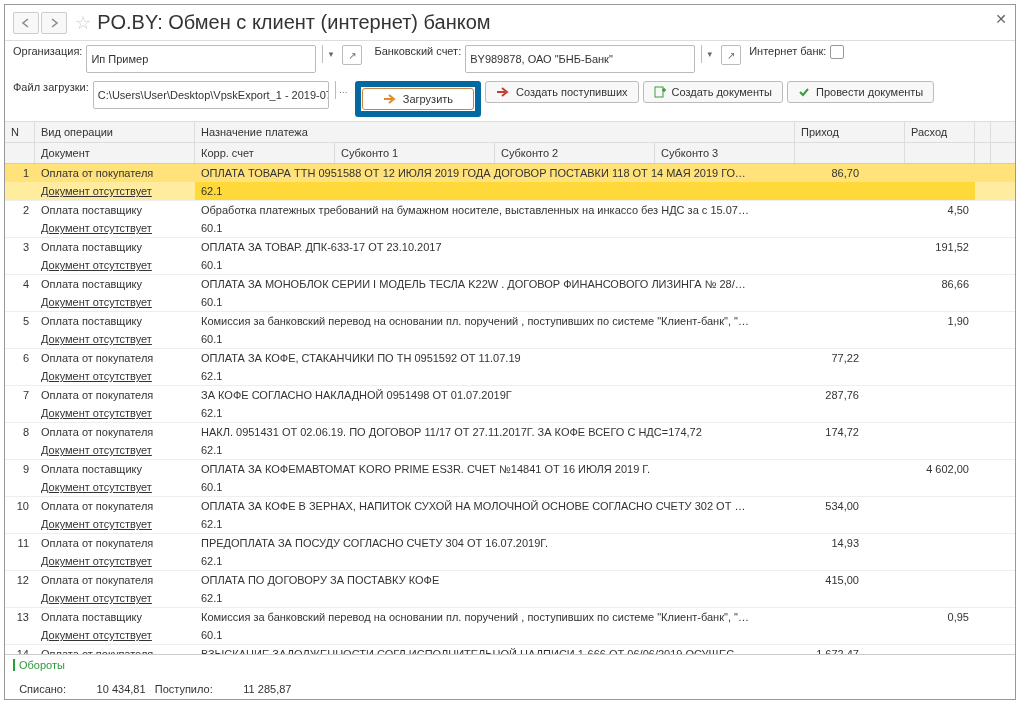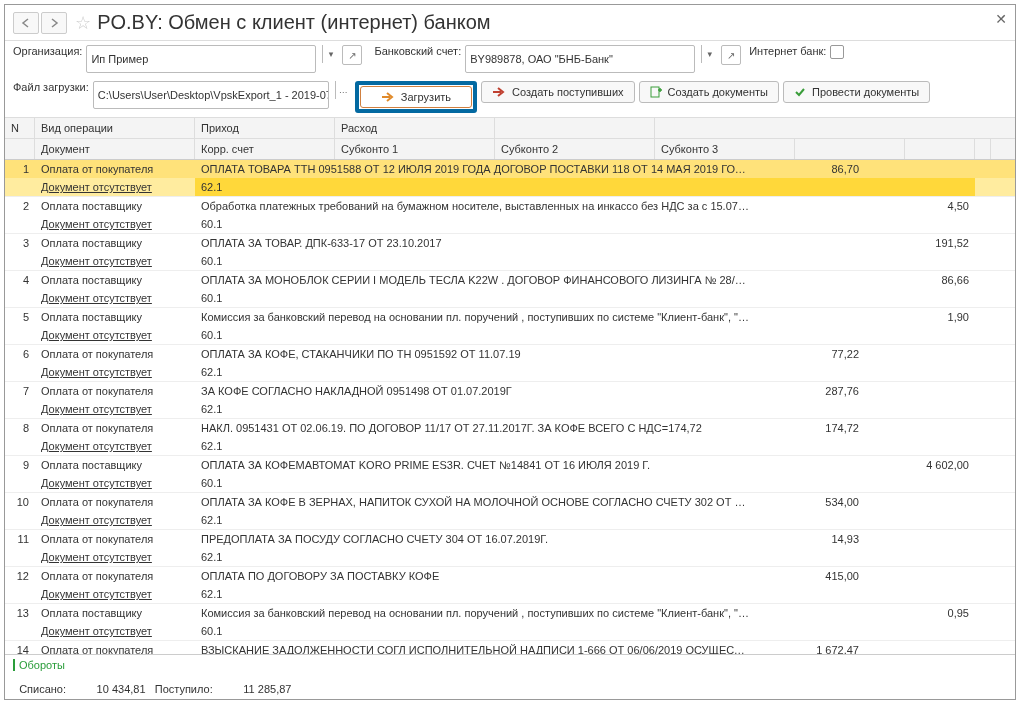--- a/index.html
+++ b/index.html
@@ -111,21 +111,21 @@
     border-radius: 3px;
     background: #f8f8f8;
     white-space: nowrap;
   }
   .btn-highlight {
     border: 1px solid #d08040;
     background: #fff;
     padding: 0 20px;
   }
   .highlight-wrap {
-    border: 4px solid #0369a1;
+    border: 6px solid #0369a1;
     padding: 1px;
     border-radius: 3px;
   }
   .icon-sq { width: 12px; height: 12px; display: inline-block; }
   .grid-wrap {
     flex: 1;
     overflow: hidden;
     border-top: 1px solid #ddd;
     position: relative;
   }
@@ -268,20 +268,21 @@
           <path d="M2 6 L5 9 L10 3" stroke="#3a9d3a" stroke-width="2" fill="none"></path>
         </svg>
       <span>Провести документы</span>
     </span>
   </div>
 
   <div class="grid-wrap">
     <div class="grid-header">
       <div class="hcell">N</div>
       <div class="hcell">Вид операции</div>
+      <div class="hcell" style="grid-column: span 4">Назначение платежа</div>
       <div class="hcell">Приход</div>
       <div class="hcell">Расход</div>
       <div class="hcell"></div>
     </div>
     <div class="grid-header2">
       <div class="hcell"></div>
       <div class="hcell">Документ</div>
       <div class="hcell">Корр. счет</div>
       <div class="hcell">Субконто 1</div>
       <div class="hcell">Субконто 2</div>

